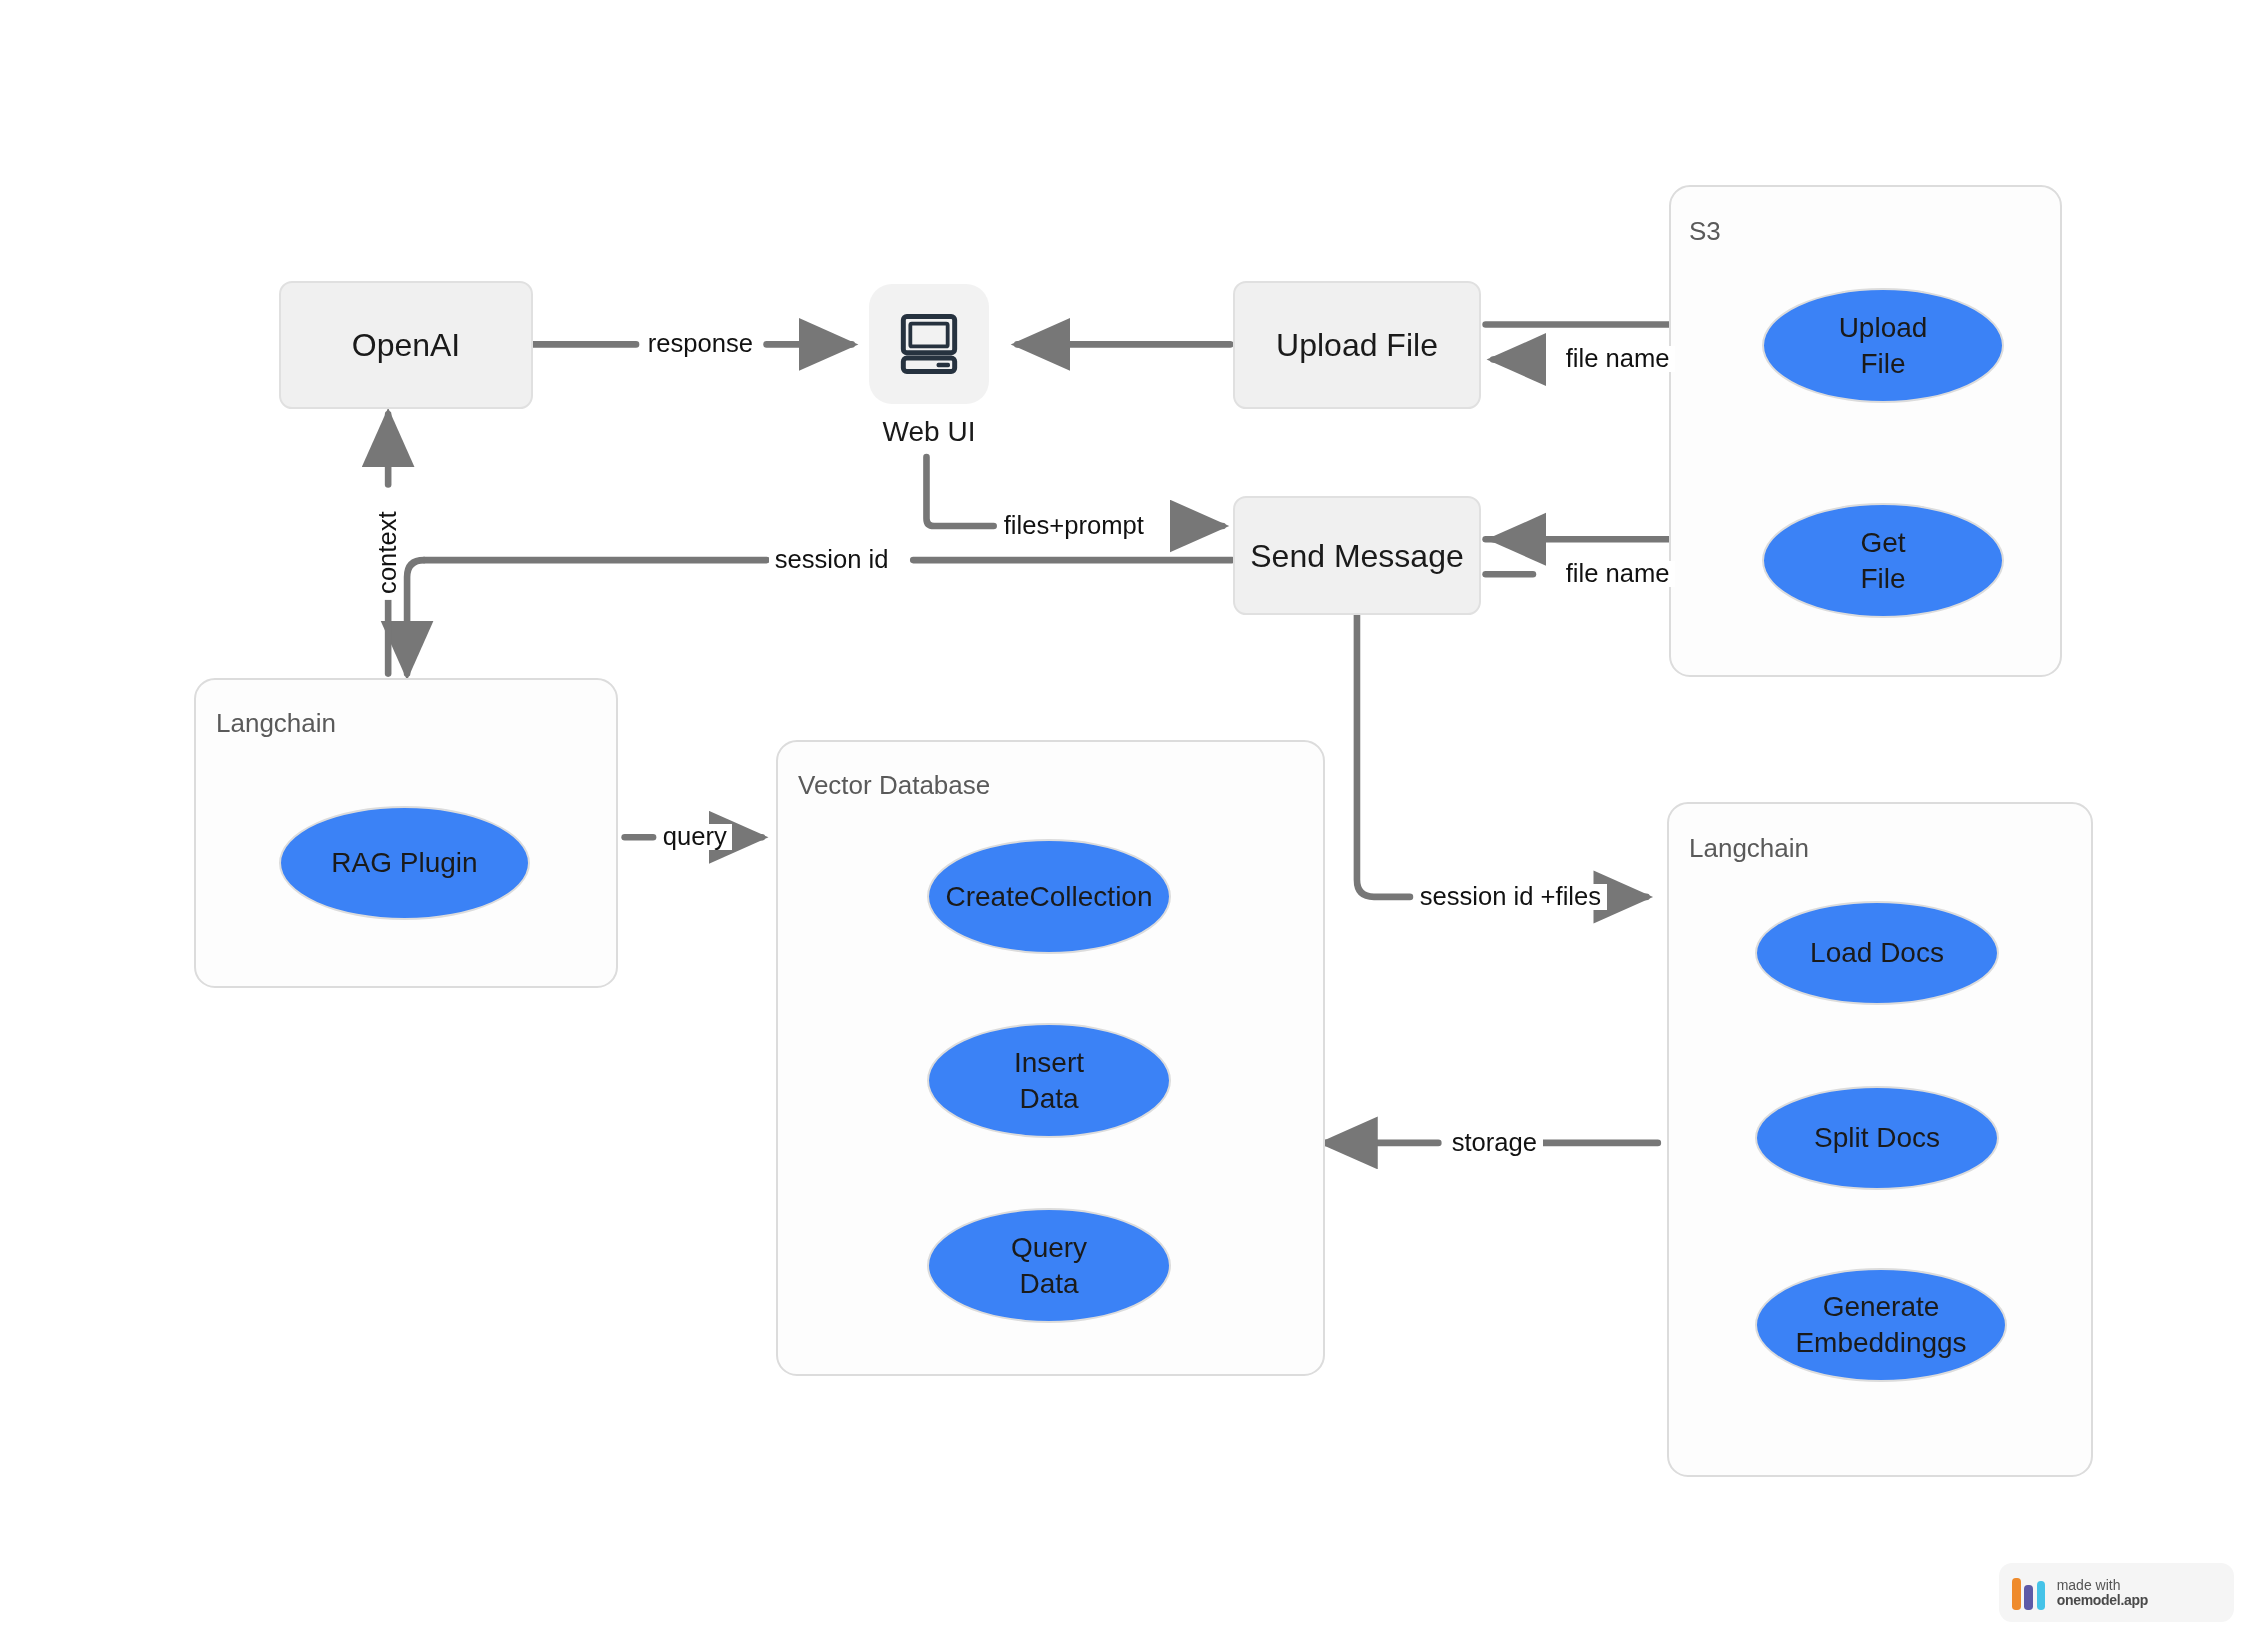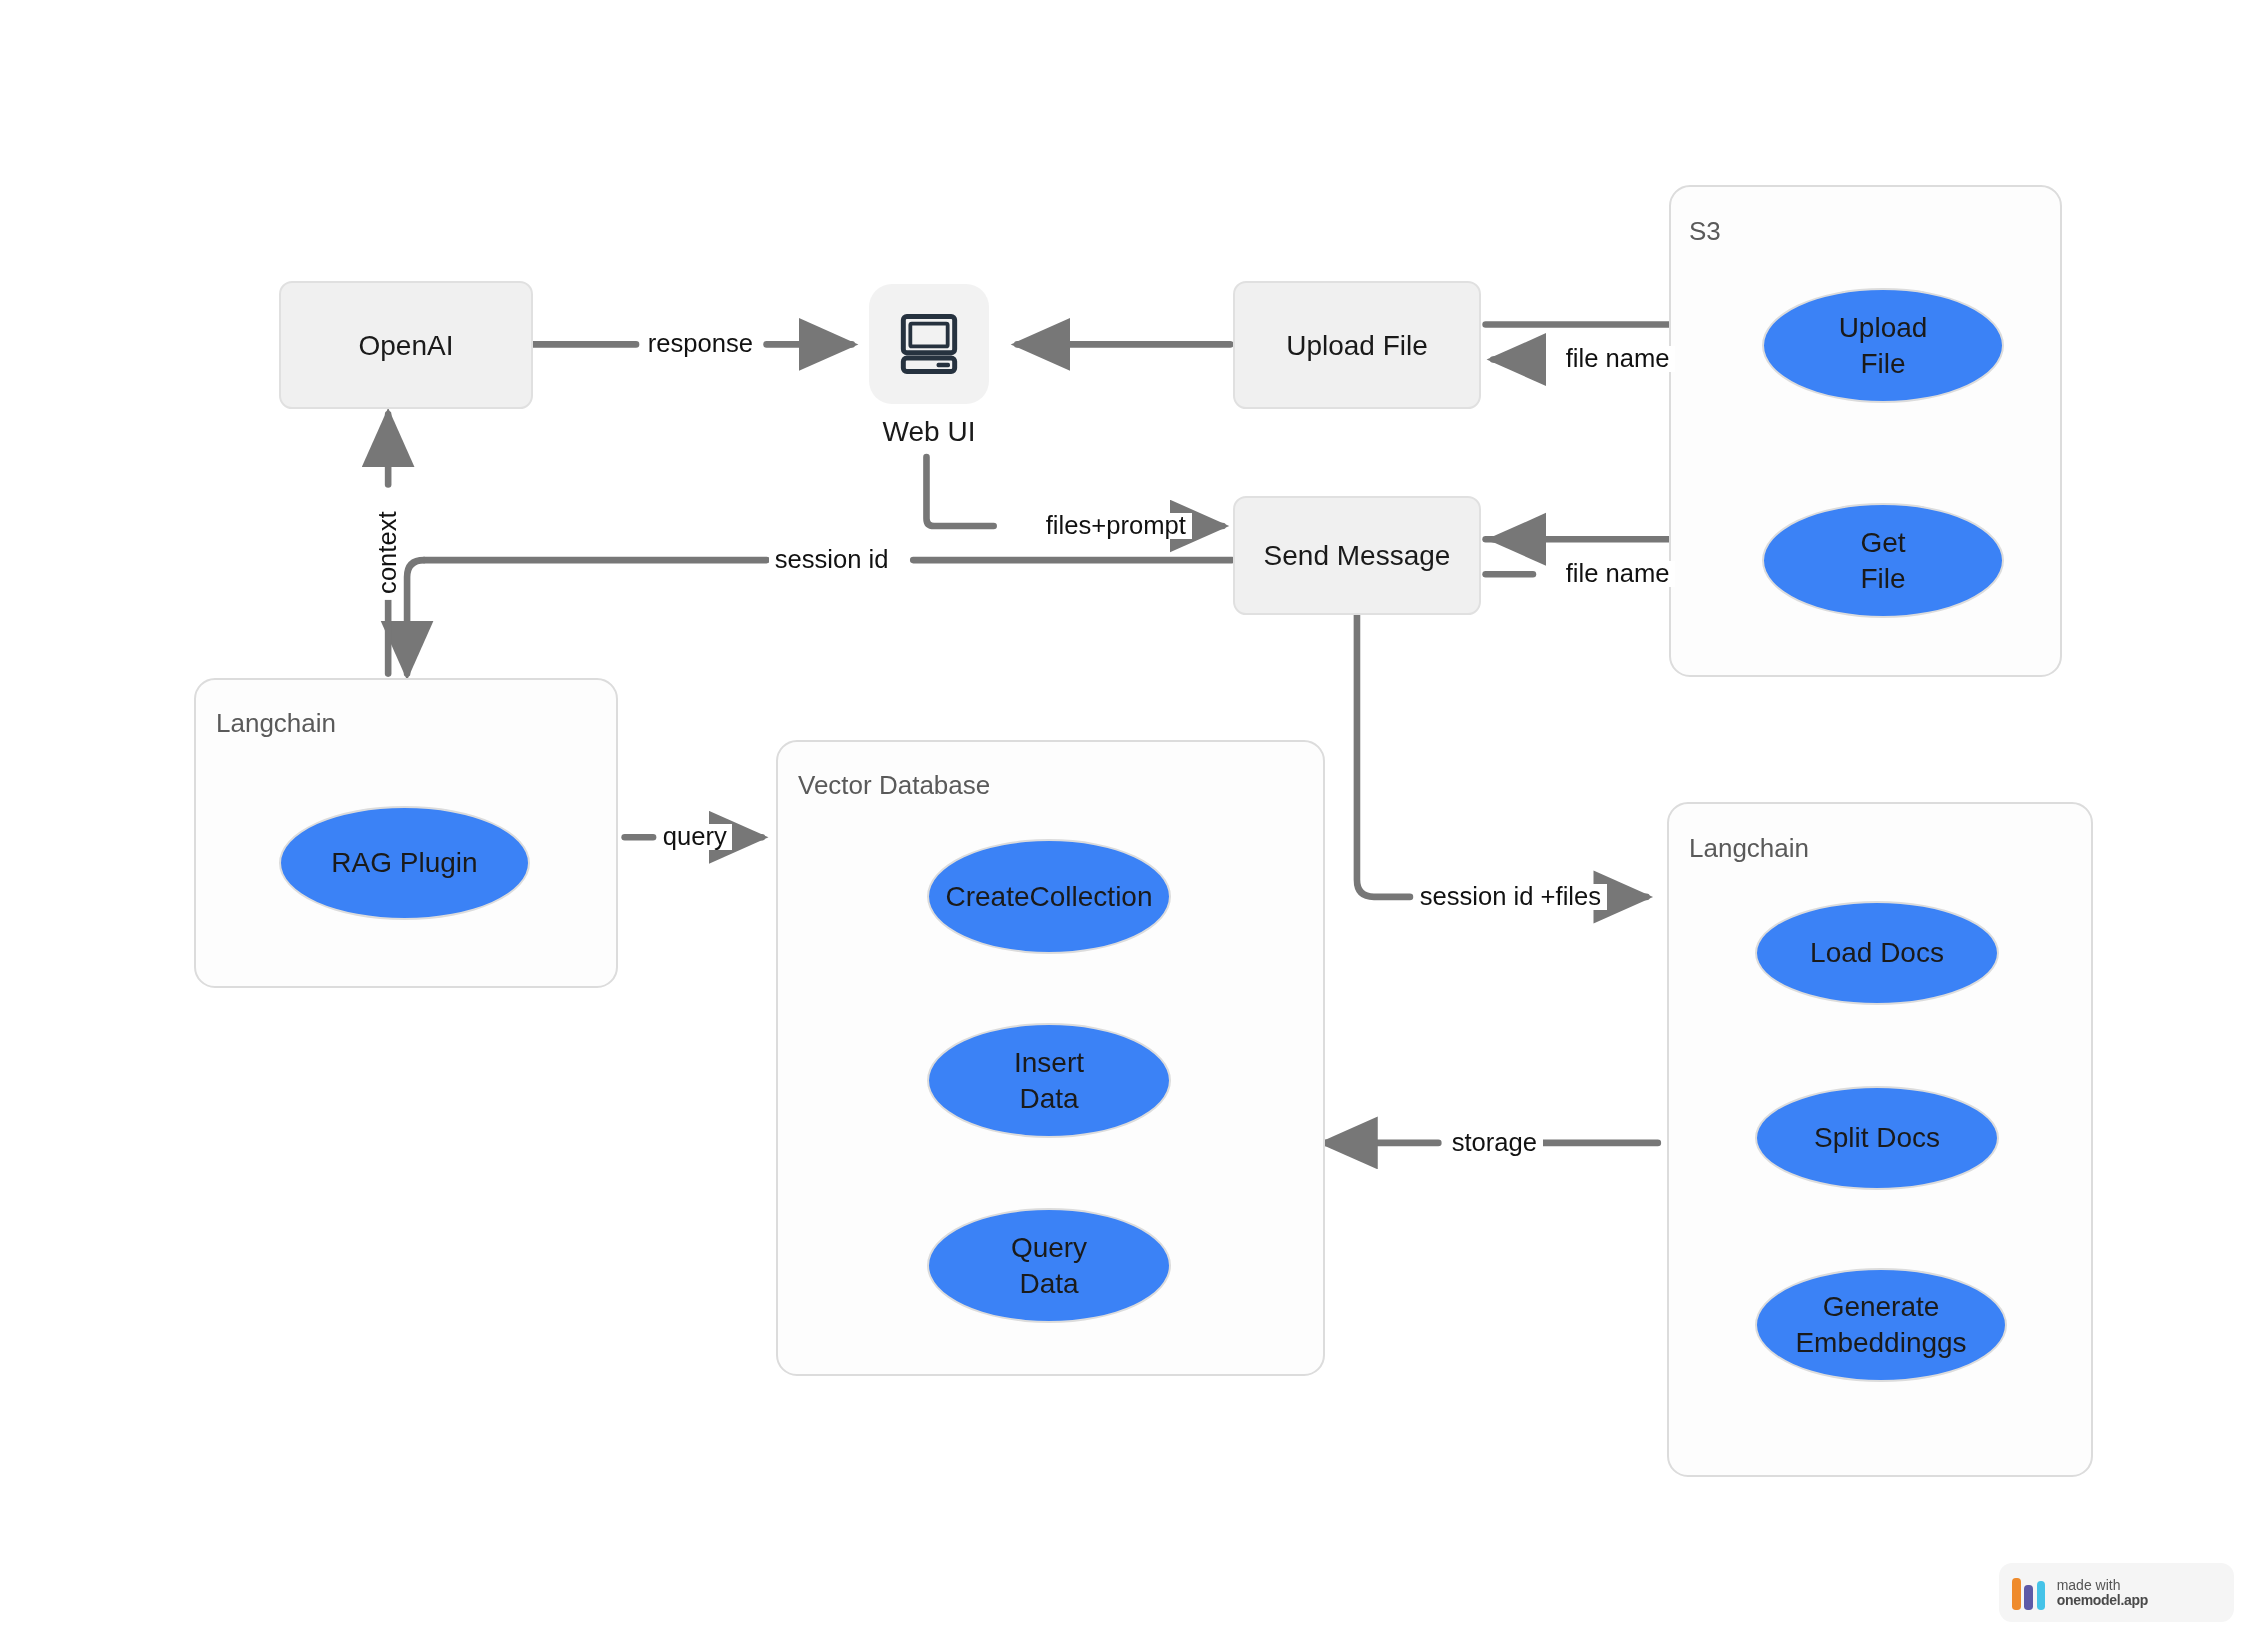--- a/index.html
+++ b/index.html
@@ -46,21 +46,21 @@
   
   .node-box {
     position: absolute;
     background: #f0f0f0;
     border: 2.8px solid #e0e0e0;
     border-radius: 13.2px;
     box-sizing: border-box;
     display: flex;
     align-items: center;
     justify-content: center;
-    font-size: 28px;
+    font-size: 32px;
     color: #1a1a1a;
     text-align: center;
     line-height: 1.25;
   }
 
   
   .node-ellipse {
     position: absolute;
     background: #3b82f6;
     border: 2.8px solid #dcdcdc;
@@ -262,21 +262,21 @@
   </div>
 
   <div class="node-box" style="left:1233px; top:496px; width:248px; height:119px;">
     <span>Send Message</span>
   </div>
 
   <div class="edge-label" style="left:642px; top:331px;">response</div>
 
   <div class="edge-label" style="left:1560px; top:346px;">file name</div>
 
-  <div class="edge-label" style="left:998px; top:513px;margin-left:42px;">files+prompt</div>
+  <div class="edge-label" style="left:998px; top:513px;">files+prompt</div>
 
   <div class="edge-label" style="left:769px; top:547px;">session id</div>
 
   <div class="edge-label vertical" style="left:375px; top:506px;">context</div>
 
   <div class="edge-label" style="left:1560px; top:561px;">file name</div>
 
   <div class="edge-label" style="left:657px; top:824px;">query</div>
 
   <div class="edge-label" style="left:1414px; top:884px;">session id +files</div>

